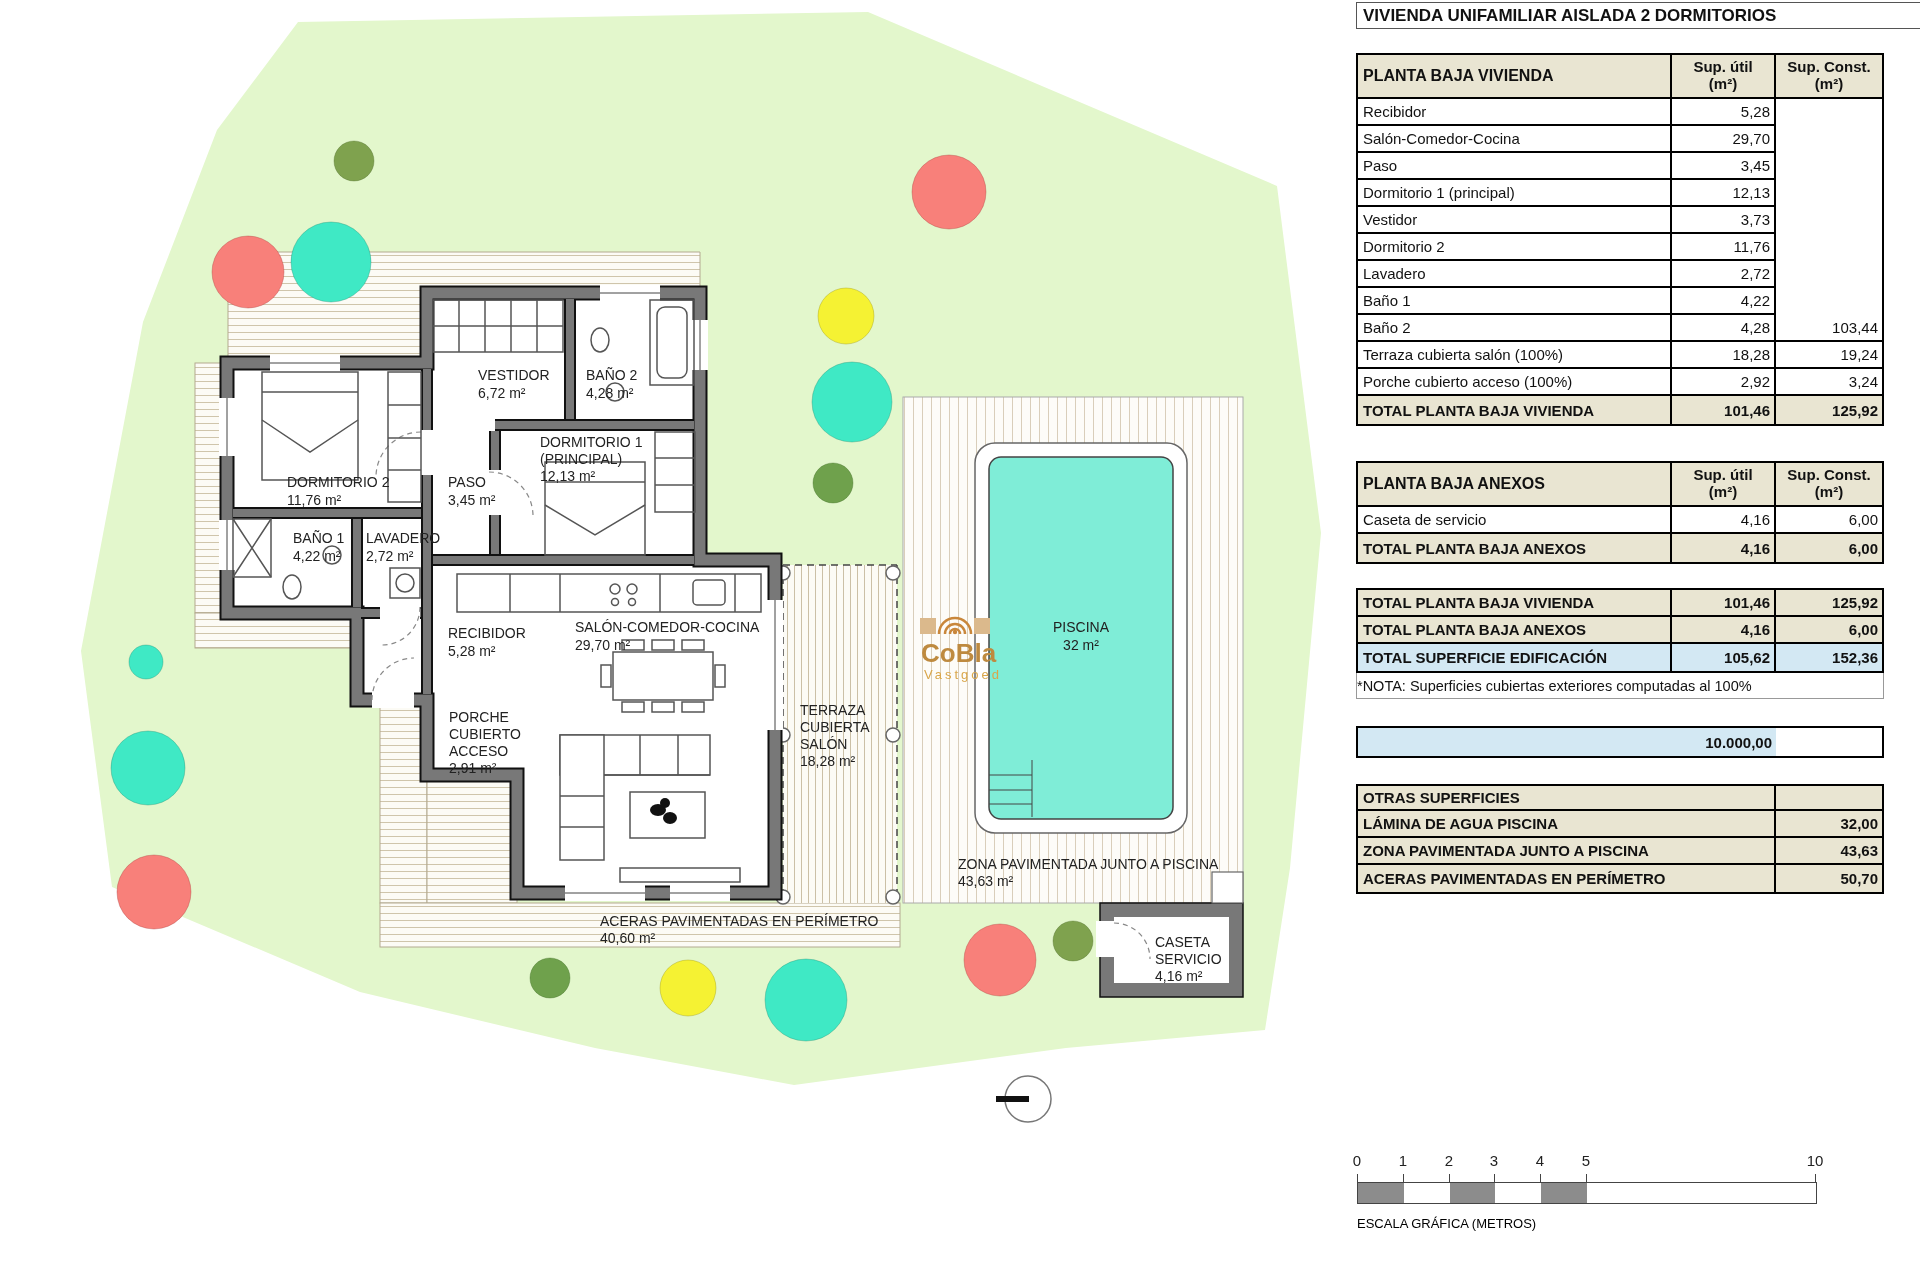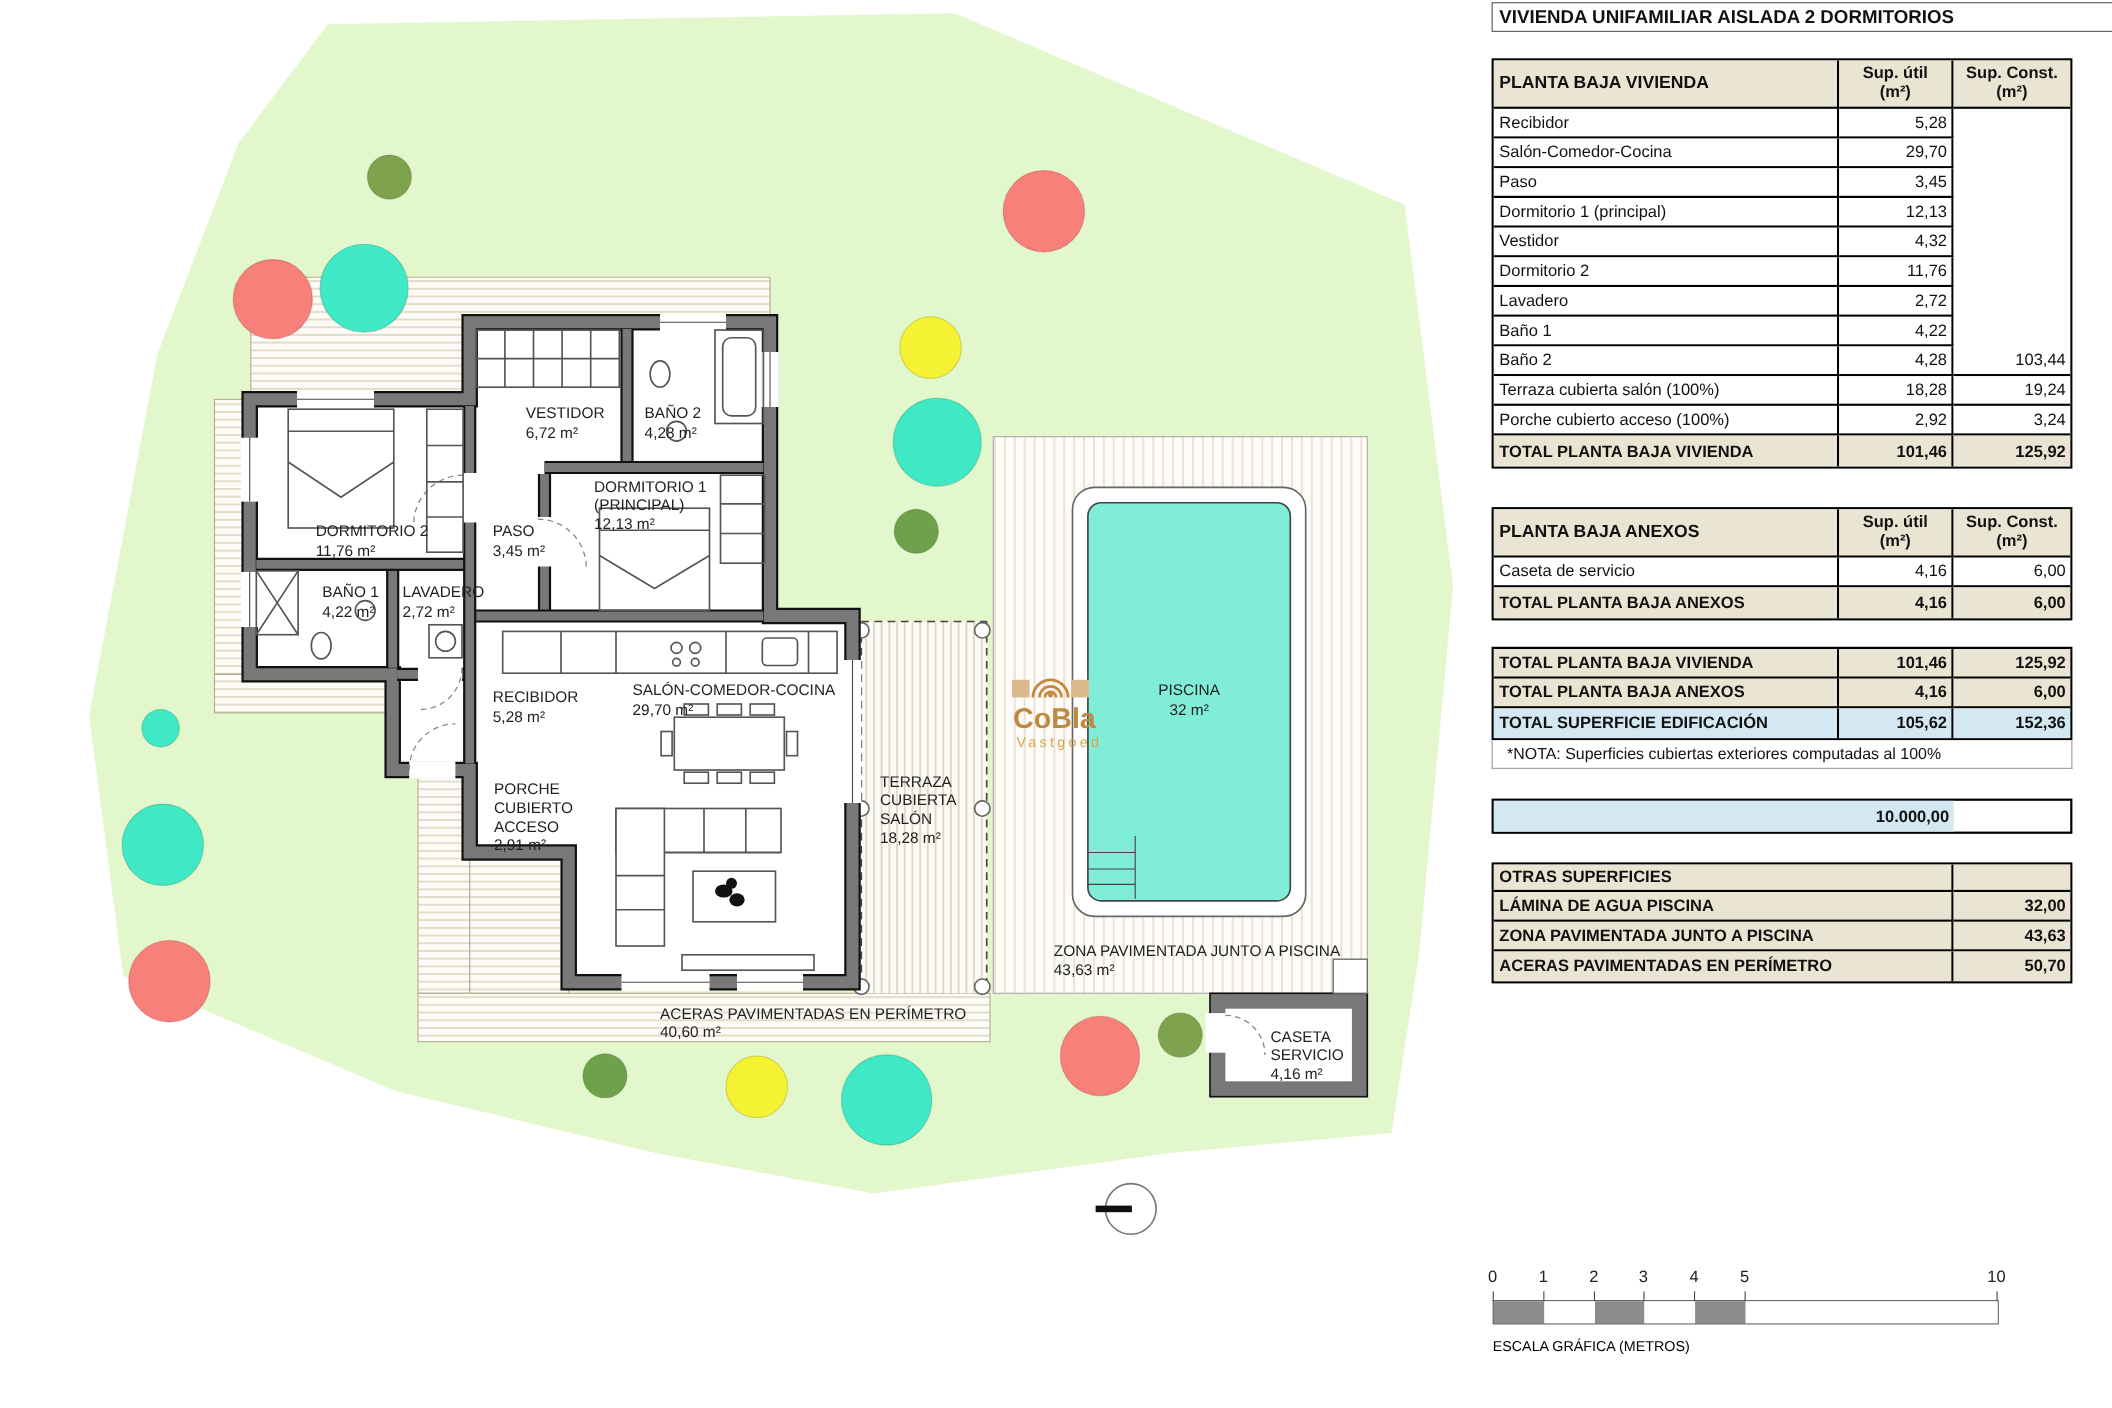--- a/index.html
+++ b/index.html
@@ -27,21 +27,21 @@
   .br{border-right:2px solid #000;}
   .bb{border-bottom:2px solid #000;}
   .nbb{border-bottom:none;}
   .num{justify-content:flex-end;padding-right:4px;}
   .hd{background:#E9E5D2;font-weight:bold;}
   .colhd{background:#E9E5D2;font-weight:bold;justify-content:center;text-align:center;
          white-space:pre-line;line-height:1.12;font-size:15px;}
   .tot{background:#E9E5D2;font-weight:bold;}
   .blue{background:#D3E8F3;font-weight:bold;}
   .notebox{position:absolute;left:0;width:528px;height:26px;border:1px solid #999;border-top:none;
-           box-sizing:border-box;display:flex;align-items:center;padding-left:13px;
+           box-sizing:border-box;display:flex;align-items:center;padding-left:0;
            font-size:14.5px;color:#111;background:#fff;}
   
   .scalewrap{position:absolute;left:1345px;top:1152px;width:490px;height:90px;}
   .stick{position:absolute;top:0;width:28px;text-align:center;font-size:15px;color:#222;}
   .smark{position:absolute;top:22px;width:1px;height:9px;background:#444;}
   .sbar{position:absolute;left:12px;top:30px;width:458px;height:20px;border:1px solid #444;
         box-sizing:content-box;display:flex;}
   .seg{height:100%;}
   .scap{position:absolute;left:12px;top:64px;font-size:13px;color:#000000;}
 </style>
@@ -314,21 +314,21 @@
 
       <div class="cell br bb">Paso</div>
       <div class="cell num br bb">3,45</div>
       <div class="cell num nbb"></div>
 
       <div class="cell br bb">Dormitorio 1 (principal)</div>
       <div class="cell num br bb">12,13</div>
       <div class="cell num nbb"></div>
 
       <div class="cell br bb">Vestidor</div>
-      <div class="cell num br bb">4,32</div>
+      <div class="cell num br bb">3,73</div>
       <div class="cell num nbb"></div>
 
       <div class="cell br bb">Dormitorio 2</div>
       <div class="cell num br bb">11,76</div>
       <div class="cell num nbb"></div>
 
       <div class="cell br bb">Lavadero</div>
       <div class="cell num br bb">2,72</div>
       <div class="cell num nbb"></div>
 

